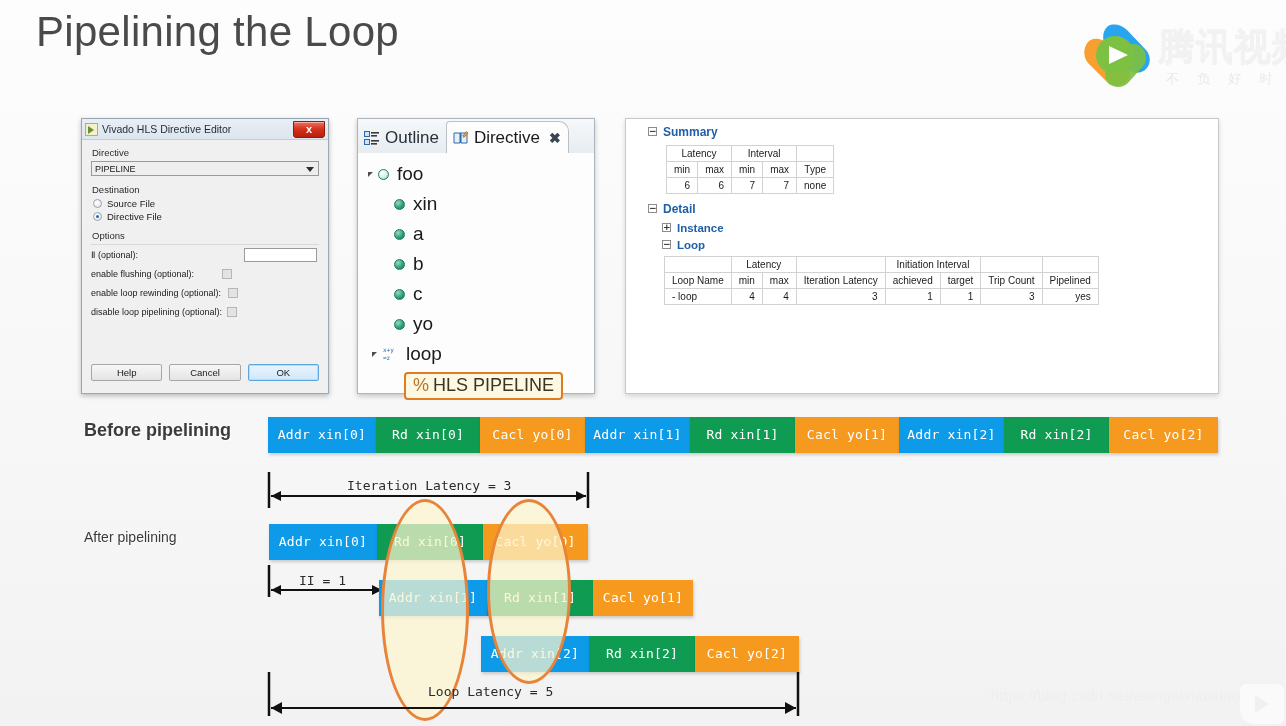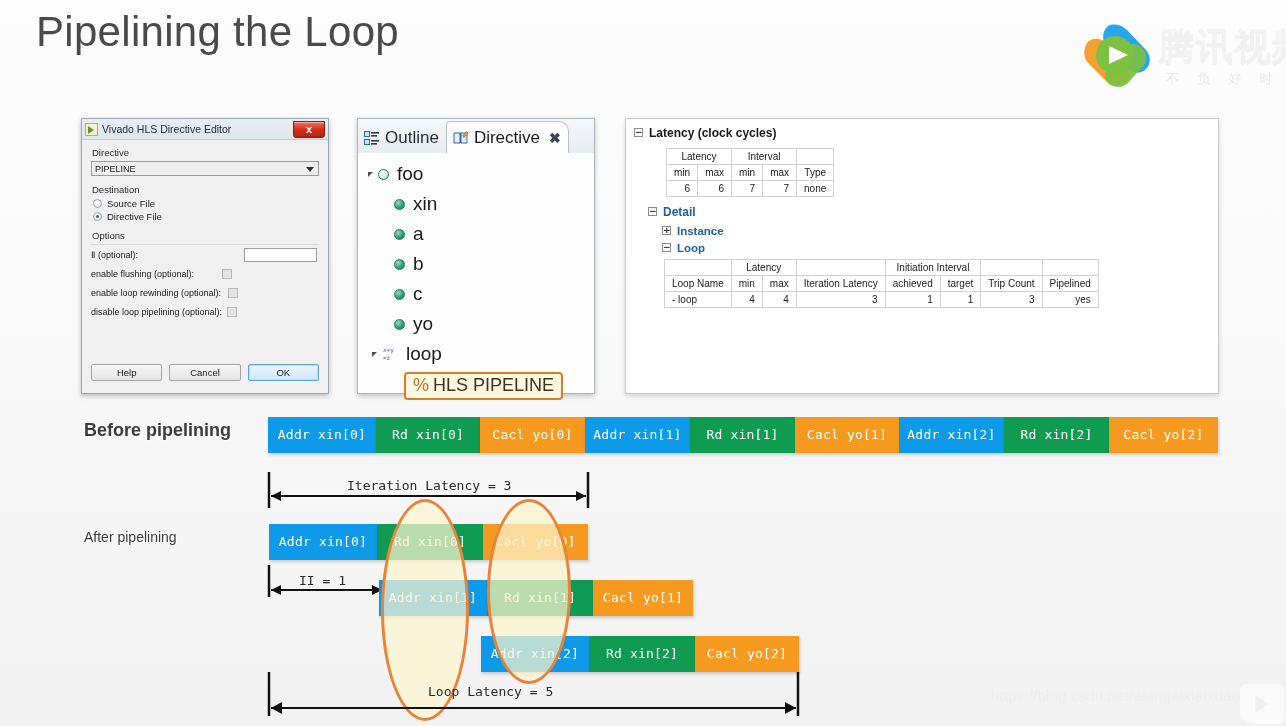--- a/index.html
+++ b/index.html
@@ -352,22 +352,22 @@
         <span class="tree-lbl">loop</span>
       </div>
       <div class="pipe-badge">
         <span class="pc">%</span><span>HLS PIPELINE</span>
       </div>
     </div>
   </div>
 
   <div class="rep">
     <div class="rep-inner">
-      <div class="h1r">
-        <span class="exp">−</span><span>Latency (clock cycles)</span>
+      <div class="h2r">
+        <span class="exp">−</span><span>Summary</span>
       </div>
 
       <table class="rt sum-tbl">
         <tbody>
             <tr>
           <td colspan="2">Latency</td>
           <td colspan="2">Interval</td>
           <td></td>
         </tr>
         <tr>

